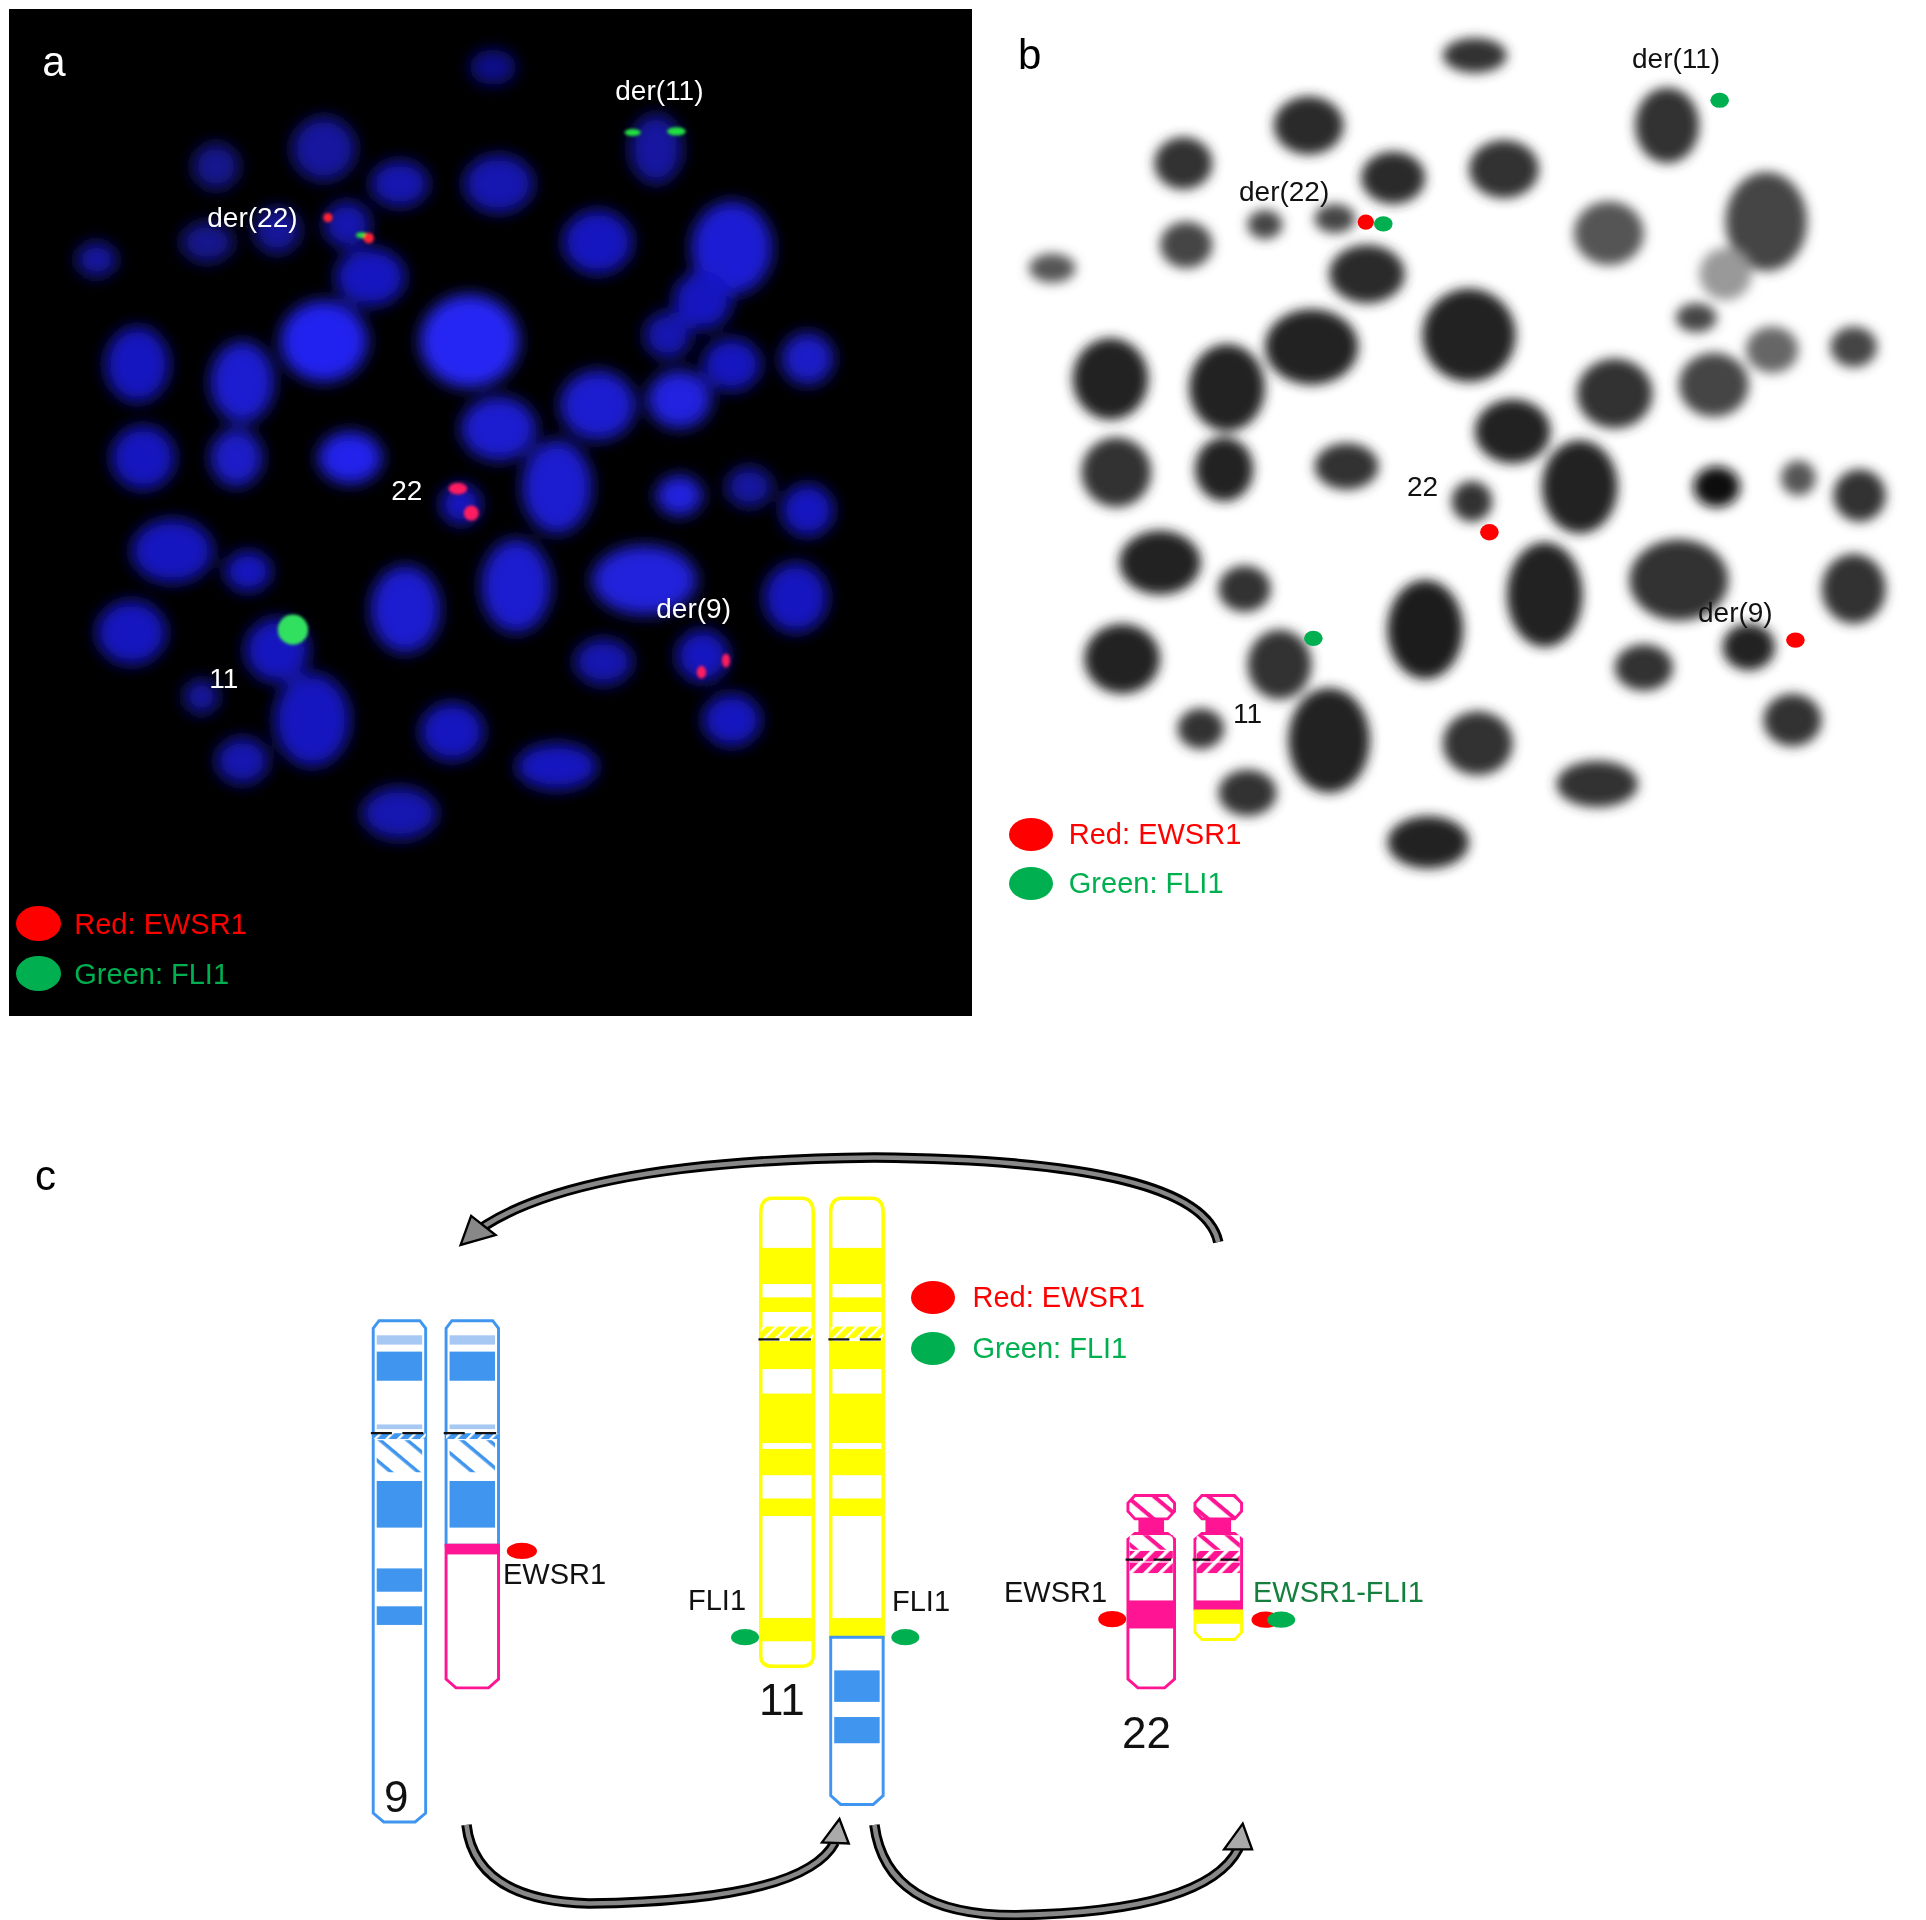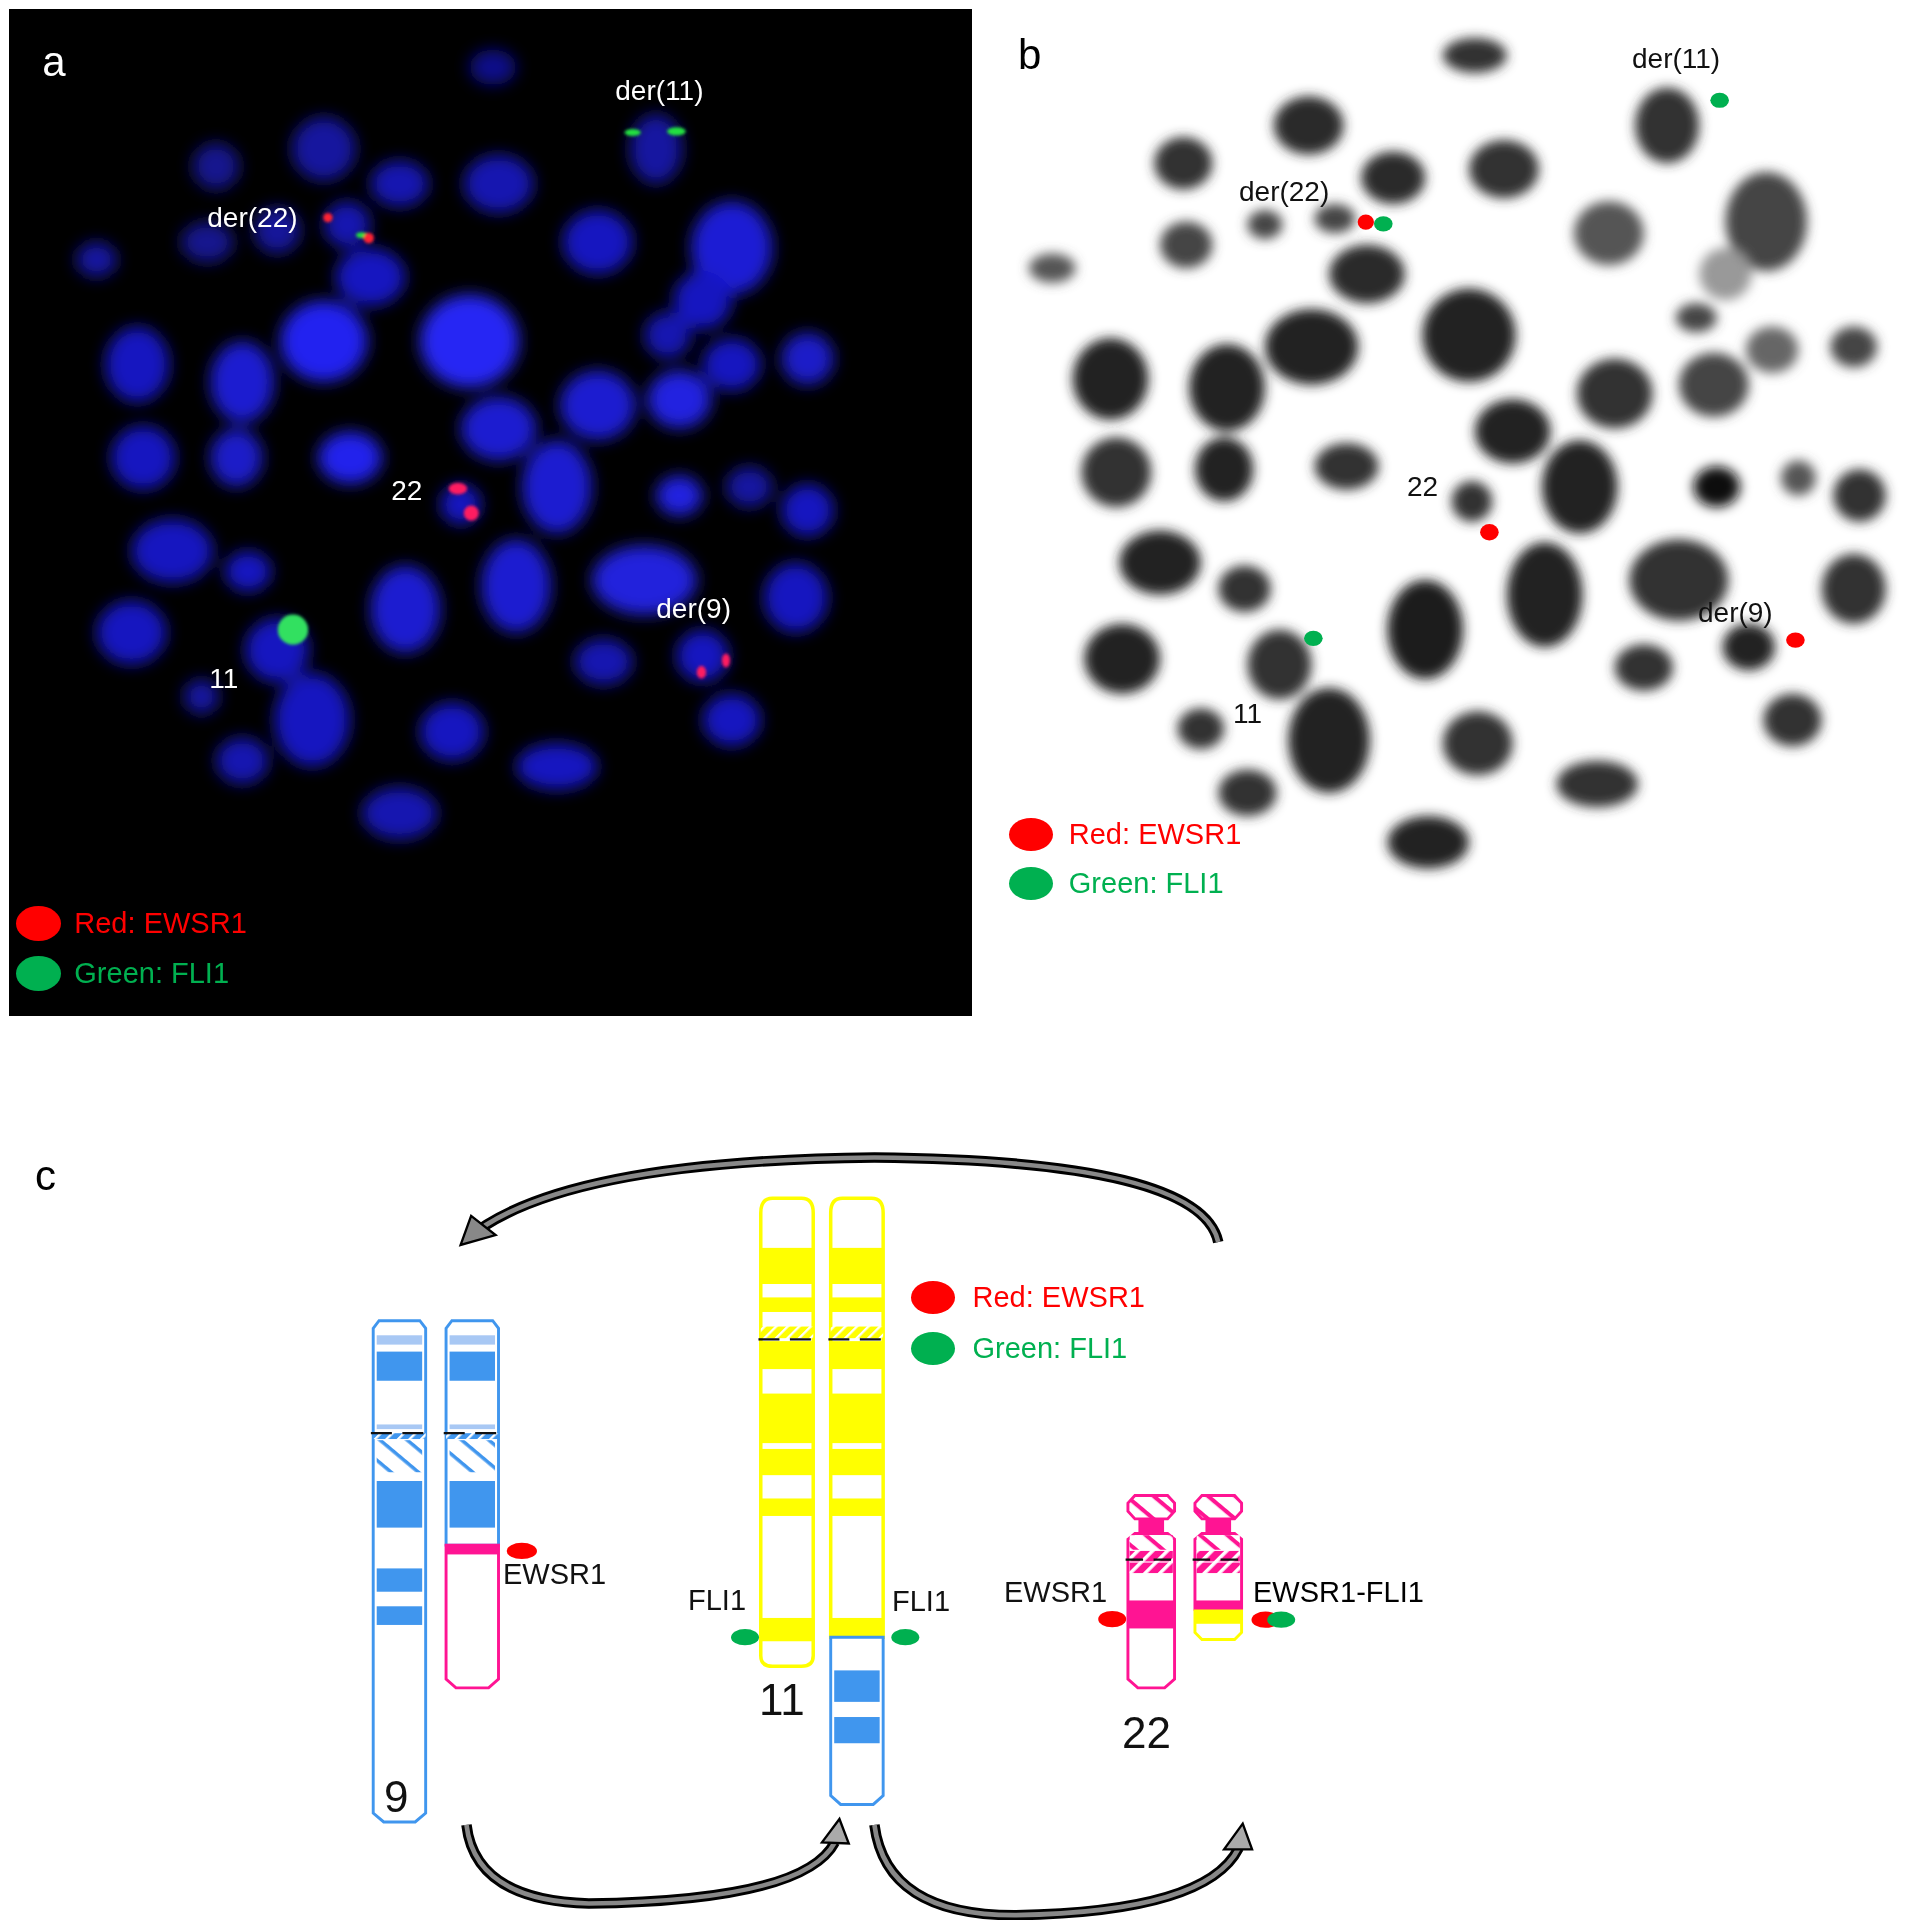--- a/index.html
+++ b/index.html
@@ -2,21 +2,21 @@
 <html style="font-size:9.3px"><head>
 <meta charset="utf-8">
 <style>
   html, body { margin: 0; padding: 0; background: #ffffff; }
   body { width: 1926px; height: 1921px; position: relative; overflow: hidden;
          font-family: "Liberation Sans", "DejaVu Sans", sans-serif; }
   #panel-a { position: absolute; left: 9.3px; top: 9.3px; width: 963px; height: 1007px; background: #000; overflow: hidden; }
   #panel-b { position: absolute; left: 991px; top: 0px; width: 935px; height: 1026px; background: #fff; overflow: hidden; }
   #panel-c { position: absolute; left: 0; top: 1108px; width: 1926px; height: 813px; }
   .label { position: absolute; white-space: nowrap; line-height: 1; }
-  .legend-row { position: absolute; display: flex; align-items: center; white-space: nowrap; }
+  .legend-row { position: absolute; display: flex; align-items: flex-end; white-space: nowrap; }
   .legend-dot { display: inline-block; border-radius: 50%; }
   .it { }
 </style>
 </head>
 <body>
 
 <div id="panel-a">
   <svg width="963" height="1007" viewBox="0 0 1652 1728">
     <defs>
       <filter id="blurA" x="-30%" y="-30%" width="160%" height="160%">
@@ -338,20 +338,20 @@
     <span class="legend-dot" style="width:44px;height:33px;background:#00b050;margin-right:17.5px;"></span>
     <span style="white-space:pre;">Green: </span>
     <span class="it">FLI1</span>
   </div>
 
   
   <span class="label it" style="left:503px;top:452px;font-size:29px;color:#111;">EWSR1</span>
   <span class="label it" style="left:688px;top:478px;font-size:29px;color:#111;">FLI1</span>
   <span class="label it" style="left:892px;top:479px;font-size:29px;color:#111;">FLI1</span>
   <span class="label it" style="left:1004px;top:470px;font-size:29px;color:#111;">EWSR1</span>
-  <span class="label it" style="left:1253px;top:470px;font-size:29px;color:#000000;text-align:center;">EWSR1-FLI1</span>
+  <span class="label it" style="left:1253px;top:470px;font-size:29px;color:#15803d;text-align:center;">EWSR1-FLI1</span>
 
   
   <span class="label" style="left:384px;top:667px;font-size:44px;color:#111;">9</span>
   <span class="label" style="left:759px;top:570px;font-size:44px;color:#111;">11</span>
   <span class="label" style="left:1122px;top:603px;font-size:44px;color:#111;">22</span>
 </div>
 
 
 </body></html>

